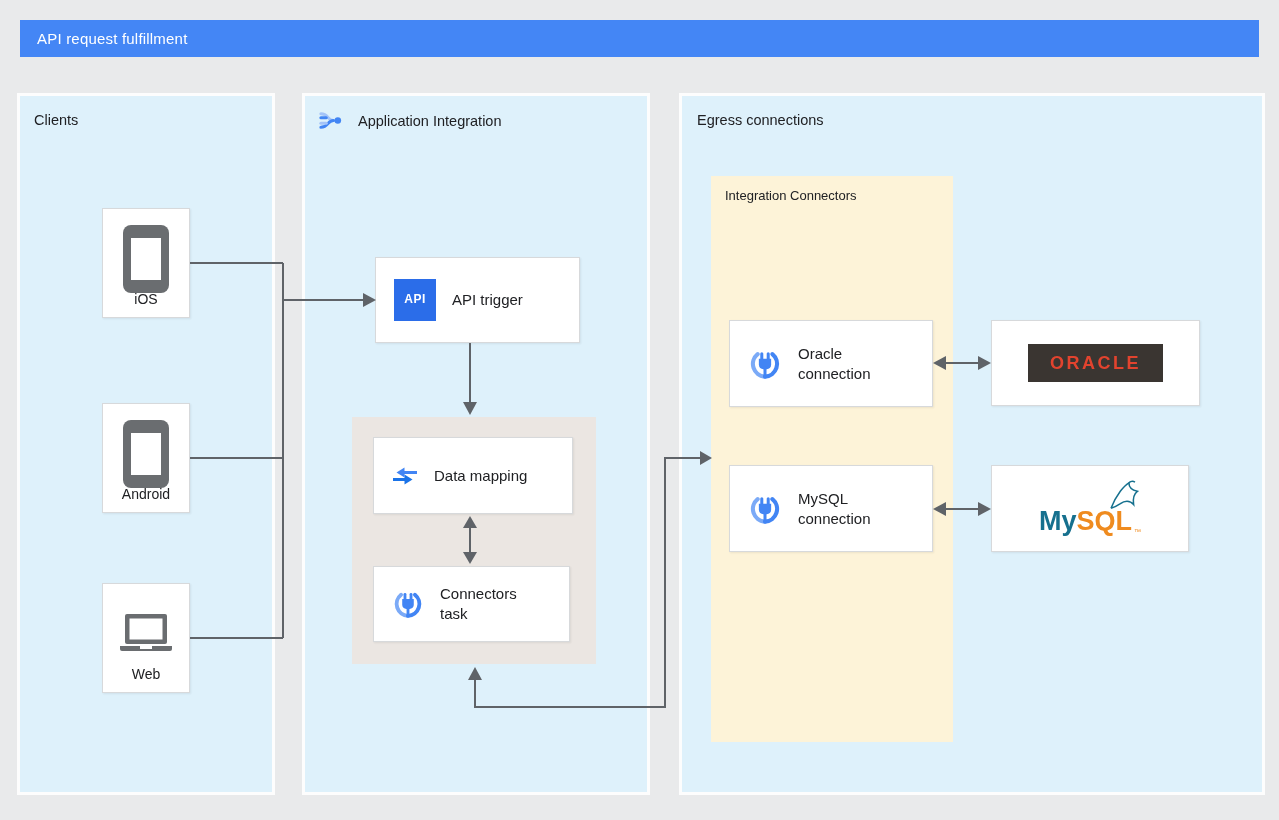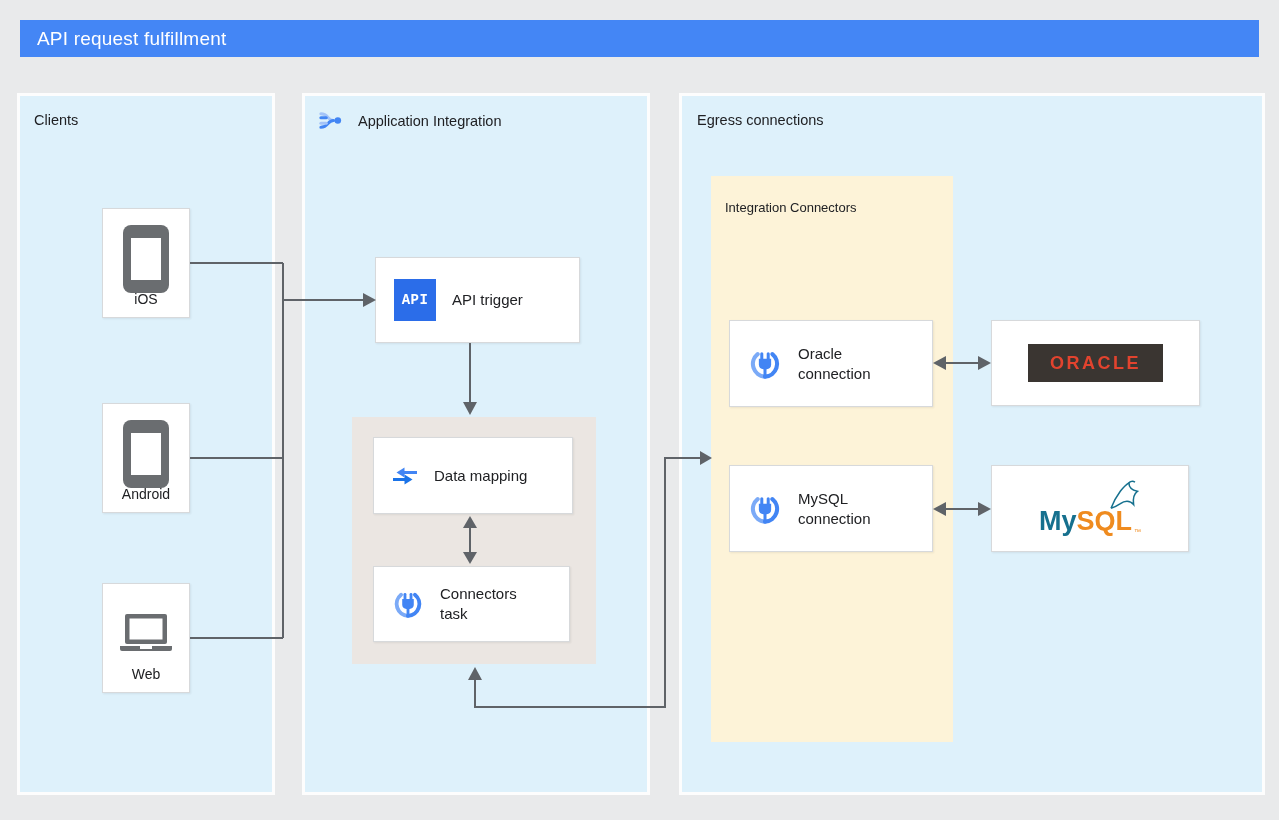--- a/index.html
+++ b/index.html
@@ -7,41 +7,41 @@
     --group_bg:#ebe6e2; --card_border:#d7d9db; --line:#5f6368; --device_gray:#6a6d70;
     --api_bg:#2b6de9; --blue:#4285f4; --blue_light:#a3c3f8; --blue_mid:#7baaf7;
     --oracle_red:#e2432e; --oracle_dark:#3a3531; --mysql_teal:#16708e; --mysql_orange:#ef8b1f;
     --text:#202124;
   }
   *{margin:0;padding:0;box-sizing:border-box;}
   html,body{background:#fff;}
   .page{position:relative;width:1279px;height:820px;background:var(--page_bg);
     font-family:"Liberation Sans",sans-serif;color:var(--text);overflow:hidden;}
   .titlebar{position:absolute;left:20px;top:20px;width:1239px;height:37px;background:var(--header_bg);
-    color:#fff;font-size:19px;display:flex;align-items:center;padding-left:17px;letter-spacing:.2px;}
+    color:#fff;font-size:15px;display:flex;align-items:center;padding-left:17px;letter-spacing:.2px;}
   .panel{position:absolute;background:var(--panel_bg);outline:3px solid #fdfdfd;}
   #panel-clients{left:20px;top:96px;width:252px;height:696px;}
   #panel-integration{left:305px;top:96px;width:342px;height:696px;}
   #panel-egress{left:682px;top:96px;width:580px;height:696px;}
   .panel-label{position:absolute;left:14px;top:16px;font-size:14.5px;color:var(--text);}
   .panel-head{position:absolute;left:13px;top:10px;display:flex;align-items:center;gap:11px;font-size:14.5px;}
   .card{position:absolute;background:#fff;border:1px solid var(--card_border);
     box-shadow:1px 1px 2px rgba(0,0,0,.07);}
   .device-card{width:88px;height:110px;display:flex;flex-direction:column;align-items:center;
     justify-content:flex-start;padding-top:16px;}
   .device-card .dev-label{position:absolute;bottom:10px;font-size:14px;}
   .node-card{display:flex;align-items:center;gap:16px;padding-left:18px;font-size:15px;line-height:1.33;}
   .node-label{width:92px;}
   .node-label.wide{width:120px;}
   .apibadge{width:42px;height:42px;background:var(--api_bg);color:#fff;display:flex;align-items:center;
-    justify-content:center;font-family:Liberation Mono, monospace;font-weight:bold;font-size:14px;
+    justify-content:center;font-family:Liberation Sans, sans-serif;font-weight:bold;font-size:12px;
     letter-spacing:.5px;flex:0 0 auto;}
   .groupbox{position:absolute;left:47px;top:321px;width:244px;height:247px;background:var(--group_bg);}
   .yellowbox{position:absolute;left:29px;top:80px;width:242px;height:566px;background:var(--yellow_bg);}
-  .yellowbox .panel-label{font-size:13px;top:12px;margin-top:12px;}
+  .yellowbox .panel-label{font-size:13px;top:12px;}
   .logo-card{display:flex;align-items:center;justify-content:center;}
   .oracle-wordmark{width:135px;height:38px;background:var(--oracle_dark);display:flex;align-items:center;
     justify-content:center;color:var(--oracle_red);font-weight:bold;font-size:18px;letter-spacing:2.5px;}
   .mysql-wordmark{position:relative;display:flex;align-items:flex-end;font-weight:bold;font-size:27px;
     line-height:1;padding-top:26px;}
   .mysql-my{color:var(--mysql_teal);}
   .mysql-sql{color:var(--mysql_orange);}
   .mysql-tm{font-size:7px;color:var(--mysql_orange);margin-left:2px;font-weight:normal;}
   .dolphin{position:absolute;top:-2px;right:-6px;}
   svg{display:block;}

